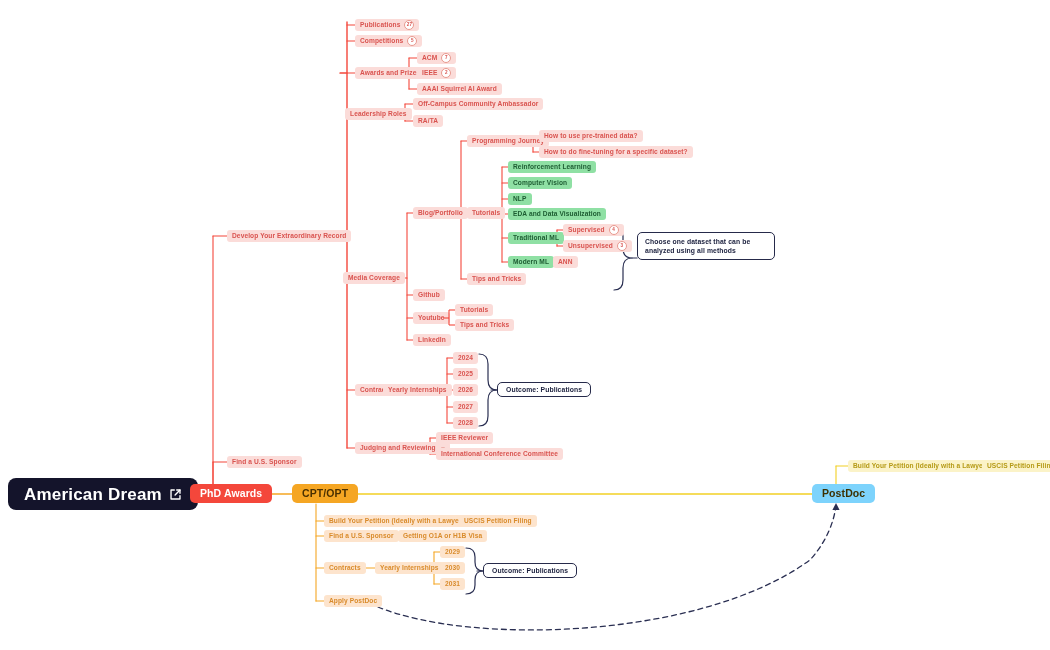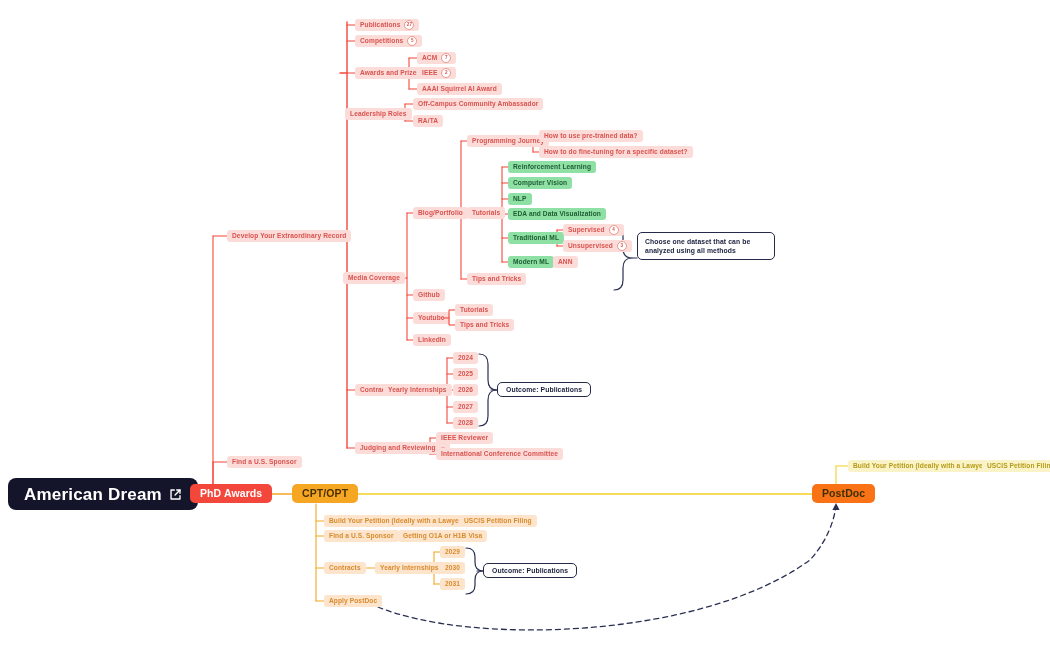--- a/index.html
+++ b/index.html
@@ -34,21 +34,21 @@
   }
   .root .ext{display:inline-block;width:13px;height:13px;position:relative;top:-1px;}
 
   
   .l1{
     font-size:10.5px;font-weight:700;color:#ffffff;
     border-radius:5px;padding:0 10px;height:19px;
   }
   .l1.red{background:#f4473b;}
   .l1.orange{background:#f5a623;color:#4a3000;}
-  .l1.yellow{background:#f97316;color:#3d3000;}
+  .l1.yellow{background:#7dd3fc;color:#3d3000;}
 
   
   .pink{
     background:#fbdcd9;color:#d9534f;
     font-size:6.6px;font-weight:600;
     padding:0 5px;height:12px;border-radius:3px;
   }
   
   .peach{
     background:#fde4cd;color:#d98b2b;

